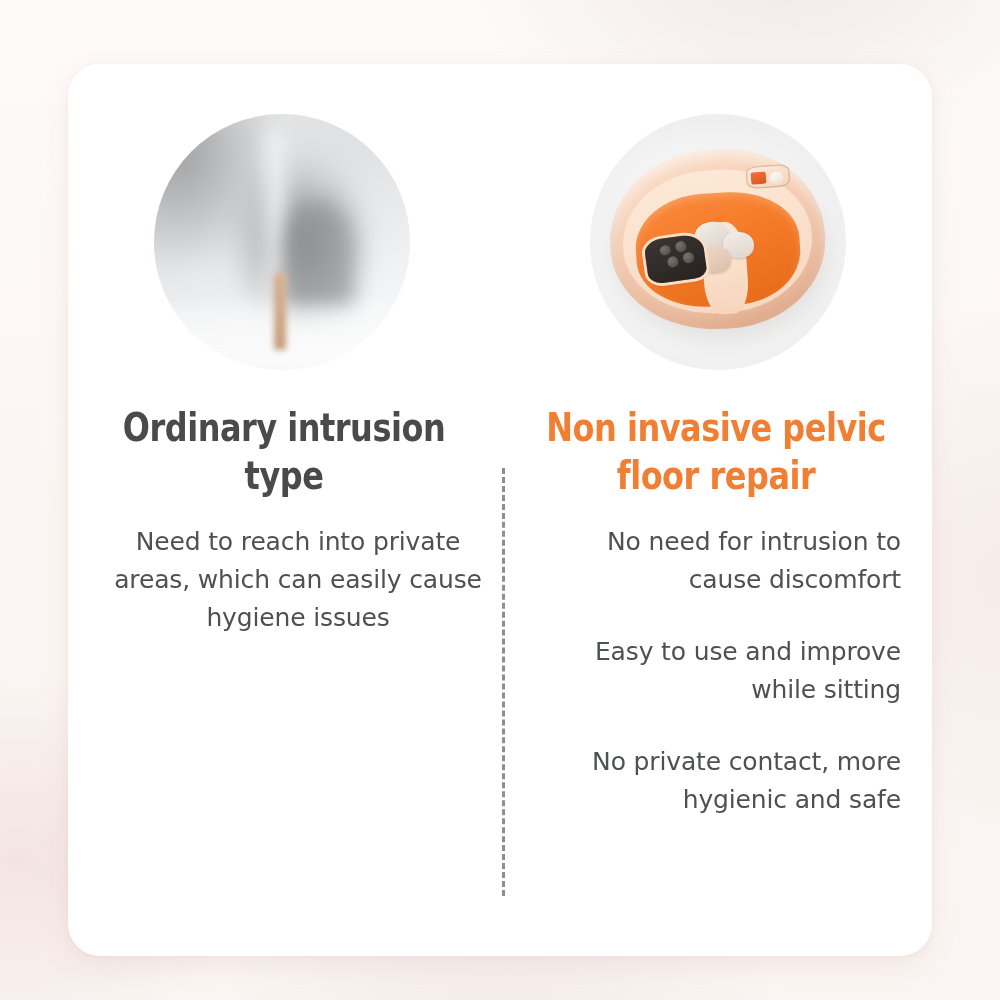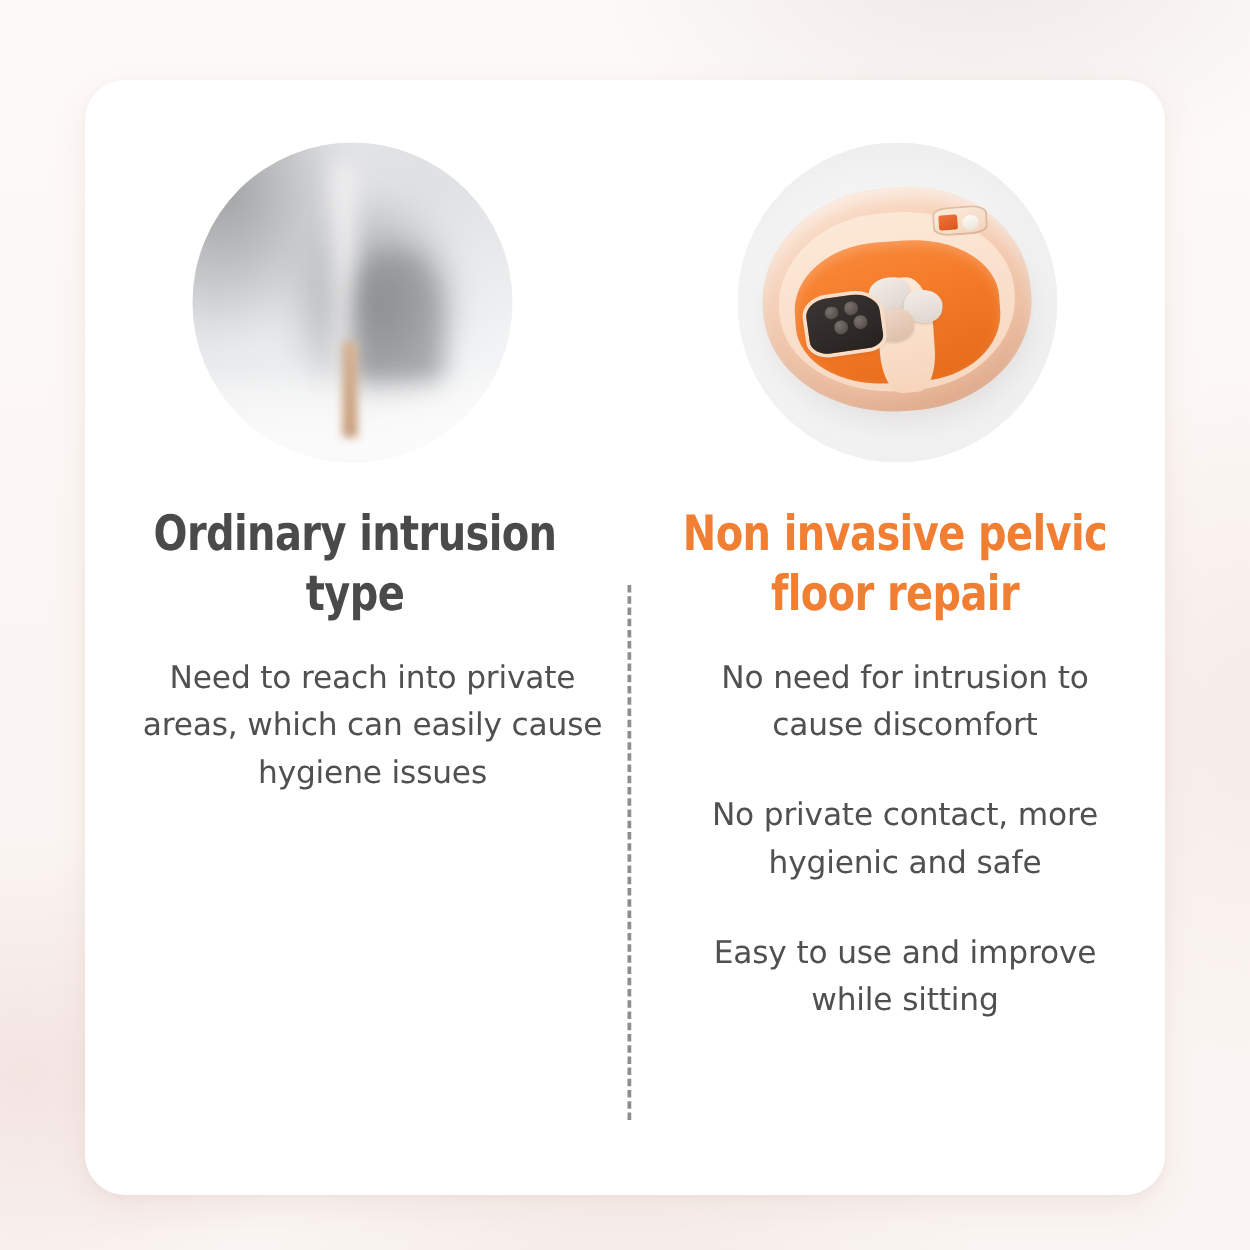--- a/index.html
+++ b/index.html
@@ -236,21 +236,21 @@
     font-family:"DejaVu Sans", sans-serif;
     font-size:25px;
     line-height:1.52;
     color:#4f5052;
     letter-spacing:-0.15px;
     margin-bottom:34px;
     width:368px;
   }
   .body-item:last-child { margin-bottom:0; }
   .col-left  .body-item { text-align:center; }
-  .col-right .body-item { text-align:center; padding-left:14px; }
+  .col-right .body-item { text-align:right; padding-left:14px; }
   .col-left  .body-list { padding-right:8px;padding-left:36px; }
   .col-right .body-list { padding-left:18px; }
 </style>
 </head>
 <body>
 
 <div id="stage">
 
   <div class="bg-layer">
     <div class="bg-wash"></div>
@@ -298,22 +298,22 @@
             <div class="prod-led-plate"></div>
             <div class="prod-led-a"></div>
             <div class="prod-led-b"></div>
           </div>
         </div>
 
         <div class="heading heading-right">Non invasive pelvic floor repair</div>
 
         <div class="body-list">
           <div class="body-item">No need for intrusion to cause discomfort</div>
+          <div class="body-item">Easy to use and improve while sitting</div>
           <div class="body-item">No private contact, more hygienic and safe</div>
-          <div class="body-item">Easy to use and improve while sitting</div>
         </div>
       </div>
 
     </div>
 
     <div class="divider"></div>
   </div>
 
 </div>
 

